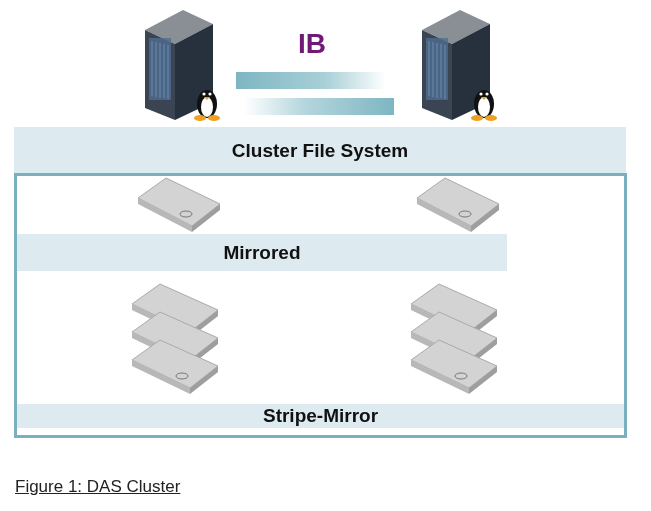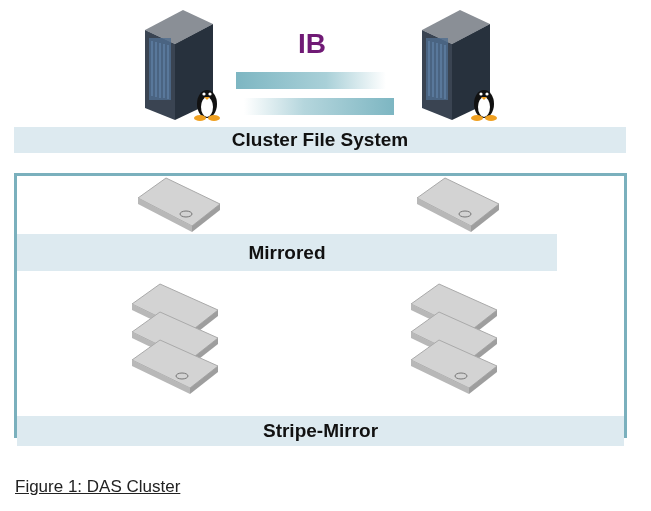--- a/index.html
+++ b/index.html
@@ -61,38 +61,38 @@
     <polygon points="9,11 15,11 12,14" fill="#f0a020"></polygon>
     <ellipse cx="5" cy="32" rx="6" ry="3" fill="#f0a020"></ellipse>
       <ellipse cx="19" cy="32" rx="6" ry="3" fill="#f0a020"></ellipse>
   </g>
 </svg>
 
 <div class="abs ib" style="left:298px;top:28px">IB</div>
 <div class="abs link-a" style="left:236px;top:72px;width:150px;height:17px"></div>
 <div class="abs link-b" style="left:244px;top:98px;width:150px;height:17px"></div>
 
-<div class="abs band" style="left:14px;top:127px;width:612px;height:26px">Cluster File System</div>
+<div class="abs band" style="left:14px;top:127px;width:612px;height:48px">Cluster File System</div>
 
 <div class="abs frame" style="left:14px;top:173px;width:613px;height:265px"></div>
 
 <svg class="abs" style="left:134px;top:176px" width="90" height="58">
   <polygon points="4,22 32,2 86,28 58,50" fill="#d3d3d3" stroke="#aaa"></polygon>
   <polygon points="4,22 58,50 58,56 4,28" fill="#b8b8b8"></polygon>
   <polygon points="58,50 86,28 86,34 58,56" fill="#9e9e9e"></polygon>
   <ellipse cx="52" cy="38" rx="6" ry="3" fill="none" stroke="#777"></ellipse>
 </svg>
 <svg class="abs" style="left:413px;top:176px" width="90" height="58">
   <polygon points="4,22 32,2 86,28 58,50" fill="#d3d3d3" stroke="#aaa"></polygon>
   <polygon points="4,22 58,50 58,56 4,28" fill="#b8b8b8"></polygon>
   <polygon points="58,50 86,28 86,34 58,56" fill="#9e9e9e"></polygon>
   <ellipse cx="52" cy="38" rx="6" ry="3" fill="none" stroke="#777"></ellipse>
 </svg>
 
-<div class="abs band" style="left:17px;top:234px;width:540px;height:37px">Mirrored</div>
+<div class="abs band" style="left:17px;top:234px;width:490px;height:37px">Mirrored</div>
 
 <svg class="abs" style="left:128px;top:282px" width="96" height="118">
   <g>
     <polygon points="4,22 32,2 90,28 62,50" fill="#d3d3d3" stroke="#aaa"></polygon>
     <polygon points="4,22 62,50 62,56 4,28" fill="#b8b8b8"></polygon>
     <polygon points="62,50 90,28 90,34 62,56" fill="#9e9e9e"></polygon>
   </g>
   <g transform="translate(0,28)">
     <polygon points="4,22 32,2 90,28 62,50" fill="#d3d3d3" stroke="#aaa"></polygon>
     <polygon points="4,22 62,50 62,56 4,28" fill="#b8b8b8"></polygon>
@@ -117,15 +117,15 @@
     <polygon points="62,50 90,28 90,34 62,56" fill="#9e9e9e"></polygon>
   </g>
   <g transform="translate(0,56)">
     <polygon points="4,22 32,2 90,28 62,50" fill="#d3d3d3" stroke="#aaa"></polygon>
     <polygon points="4,22 62,50 62,56 4,28" fill="#b8b8b8"></polygon>
     <polygon points="62,50 90,28 90,34 62,56" fill="#9e9e9e"></polygon>
     <ellipse cx="54" cy="38" rx="6" ry="3" fill="none" stroke="#777"></ellipse>
   </g>
 </svg>
 
-<div class="abs band" style="left:17px;top:416px;width:607px;height:30px">Stripe-Mirror</div>
+<div class="abs band" style="left:17px;top:404px;width:607px;height:24px">Stripe-Mirror</div>
 
 <div class="abs caption" style="left:15px;top:477px">Figure 1: DAS Cluster</div>
 
 </body></html>

